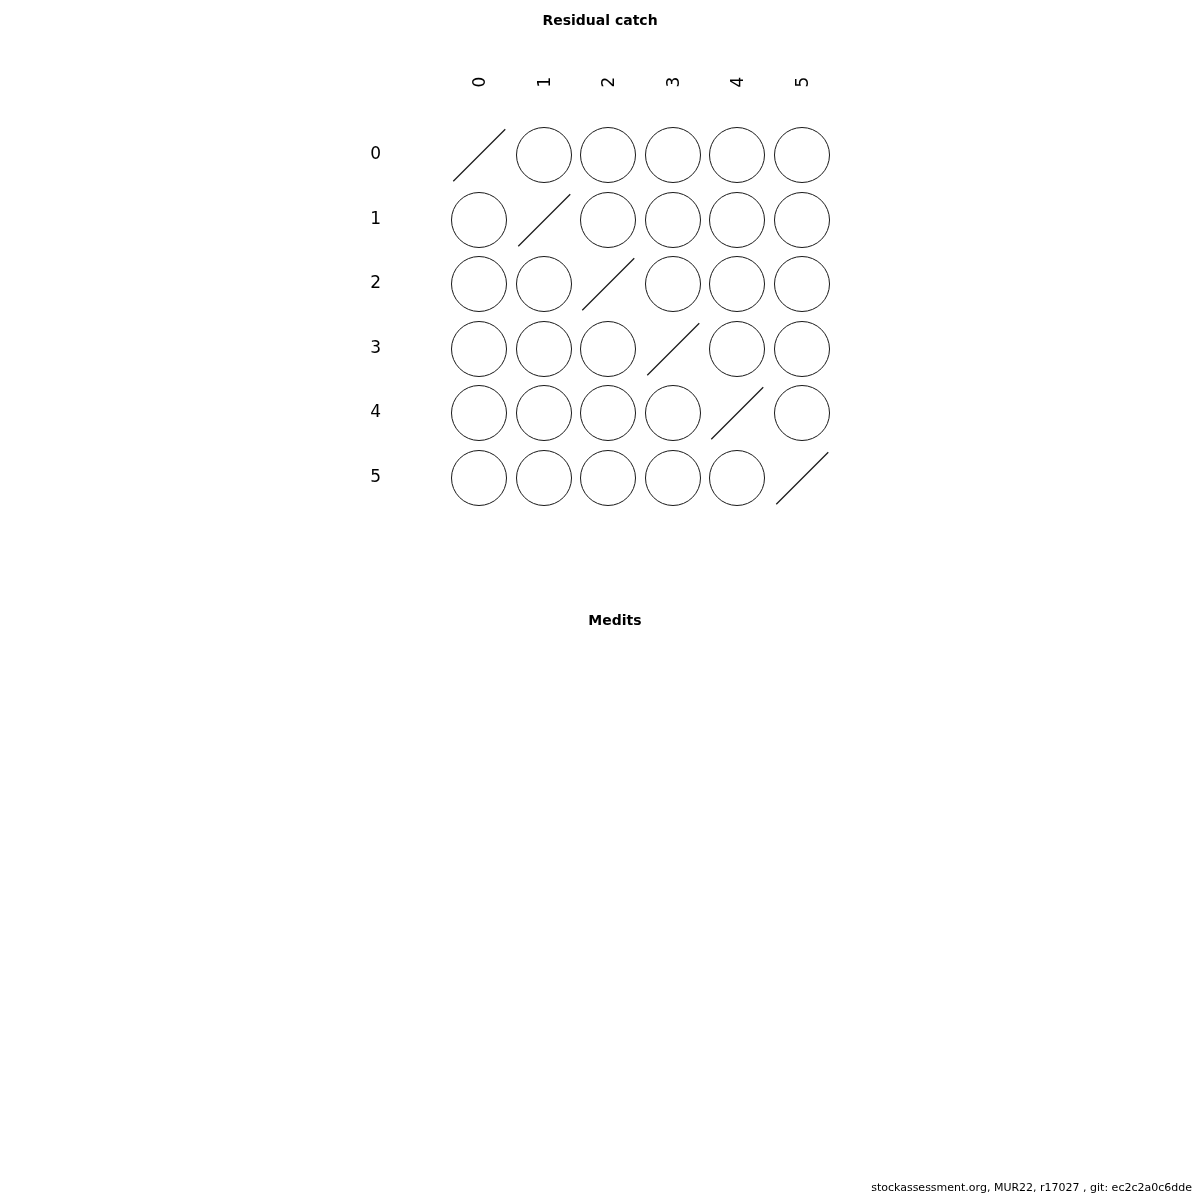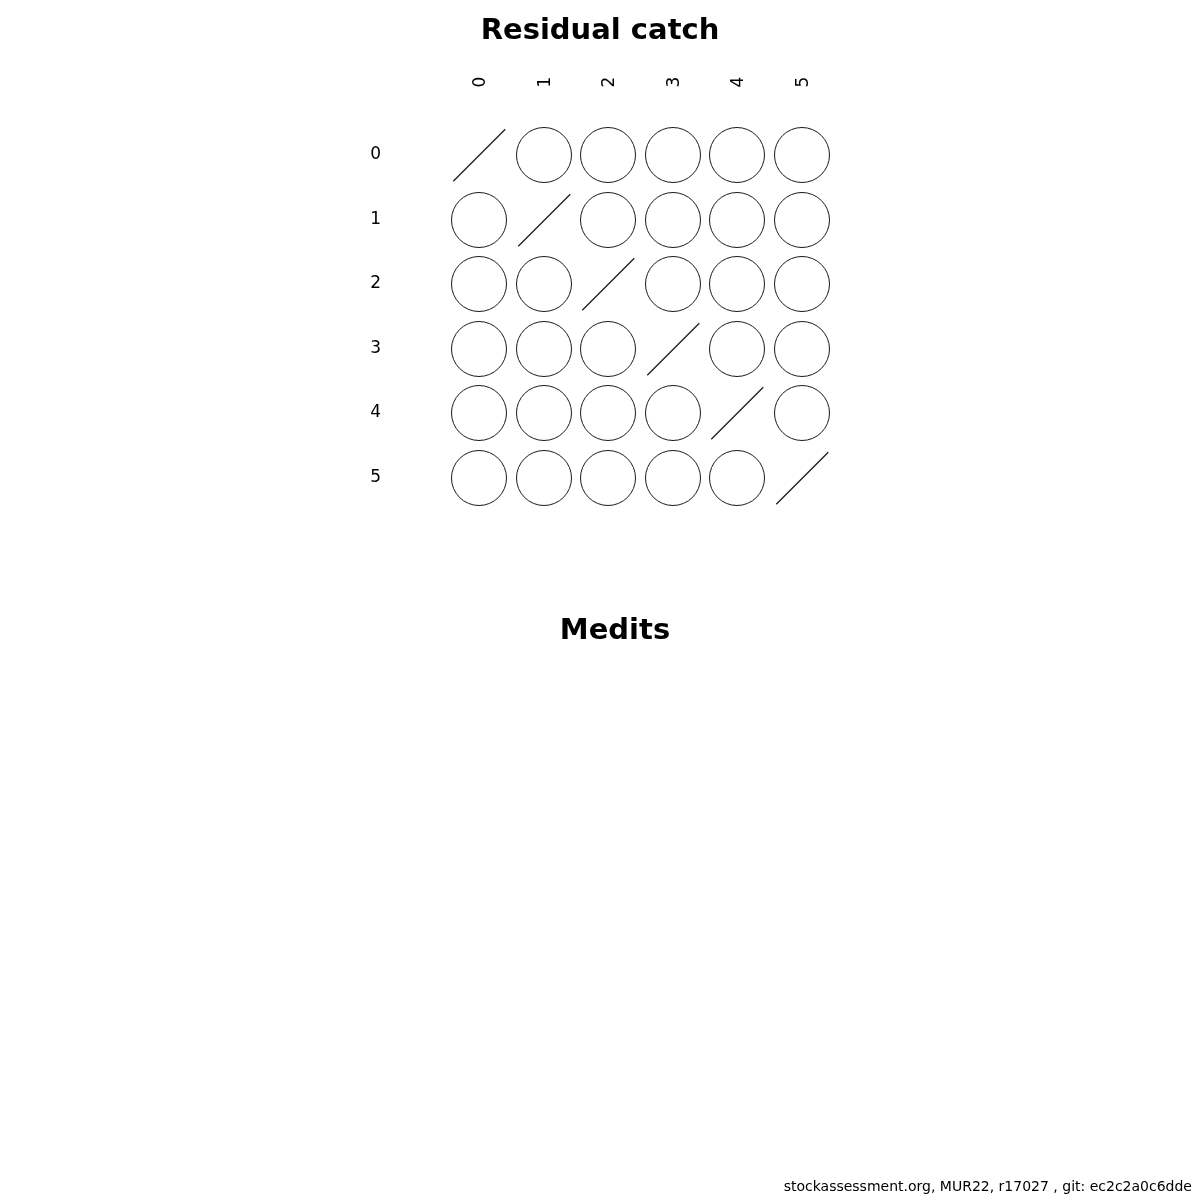--- a/index.html
+++ b/index.html
@@ -19,21 +19,21 @@
     position: absolute;
     left: 0;
     width: 1200px;
   }
   .panel-title {
     position: absolute;
     left: 0;
     width: 1200px;
     text-align: center;
     font-weight: bold;
-    font-size: 29px;
+    font-size: 14px;
     color: #000000;
   }
   .grid-wrap {
     position: absolute;
   }
   .col-label {
     position: absolute;
     font-size: 17px;
     color: #000000;
     transform-origin: 50% 50%;
@@ -60,21 +60,21 @@
     overflow: visible;
   }
   .diag line {
     stroke: #1a1a1a;
     stroke-width: 1.2;
   }
   .footer {
     position: absolute;
     right: 8px;
     bottom: 6px;
-    font-size: 14px;
+    font-size: 11px;
     color: #000000;
     white-space: nowrap;
   }
 </style>
 </head>
 <body>
 
 <div class="panel" id="panel-0" style="top:0px;height:560px;">
   <div class="panel-title" style="top:12px;">Residual catch</div>
   <div class="grid-wrap" id="grid-0" style="left:0px;top:0px;">

